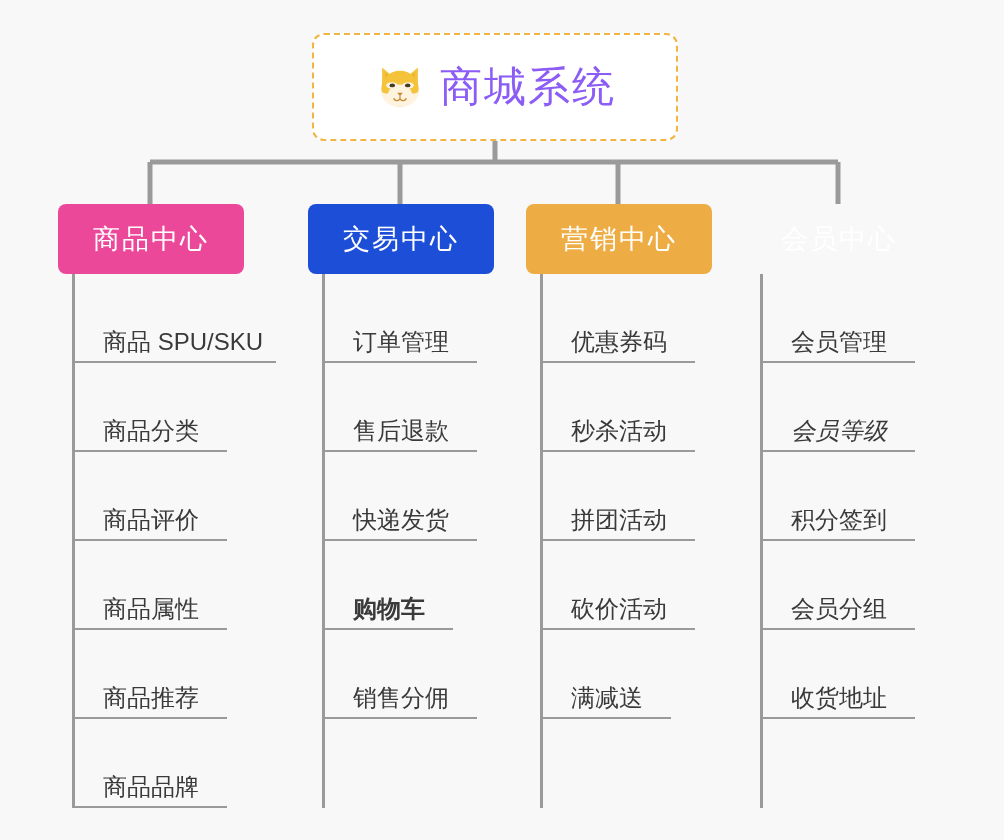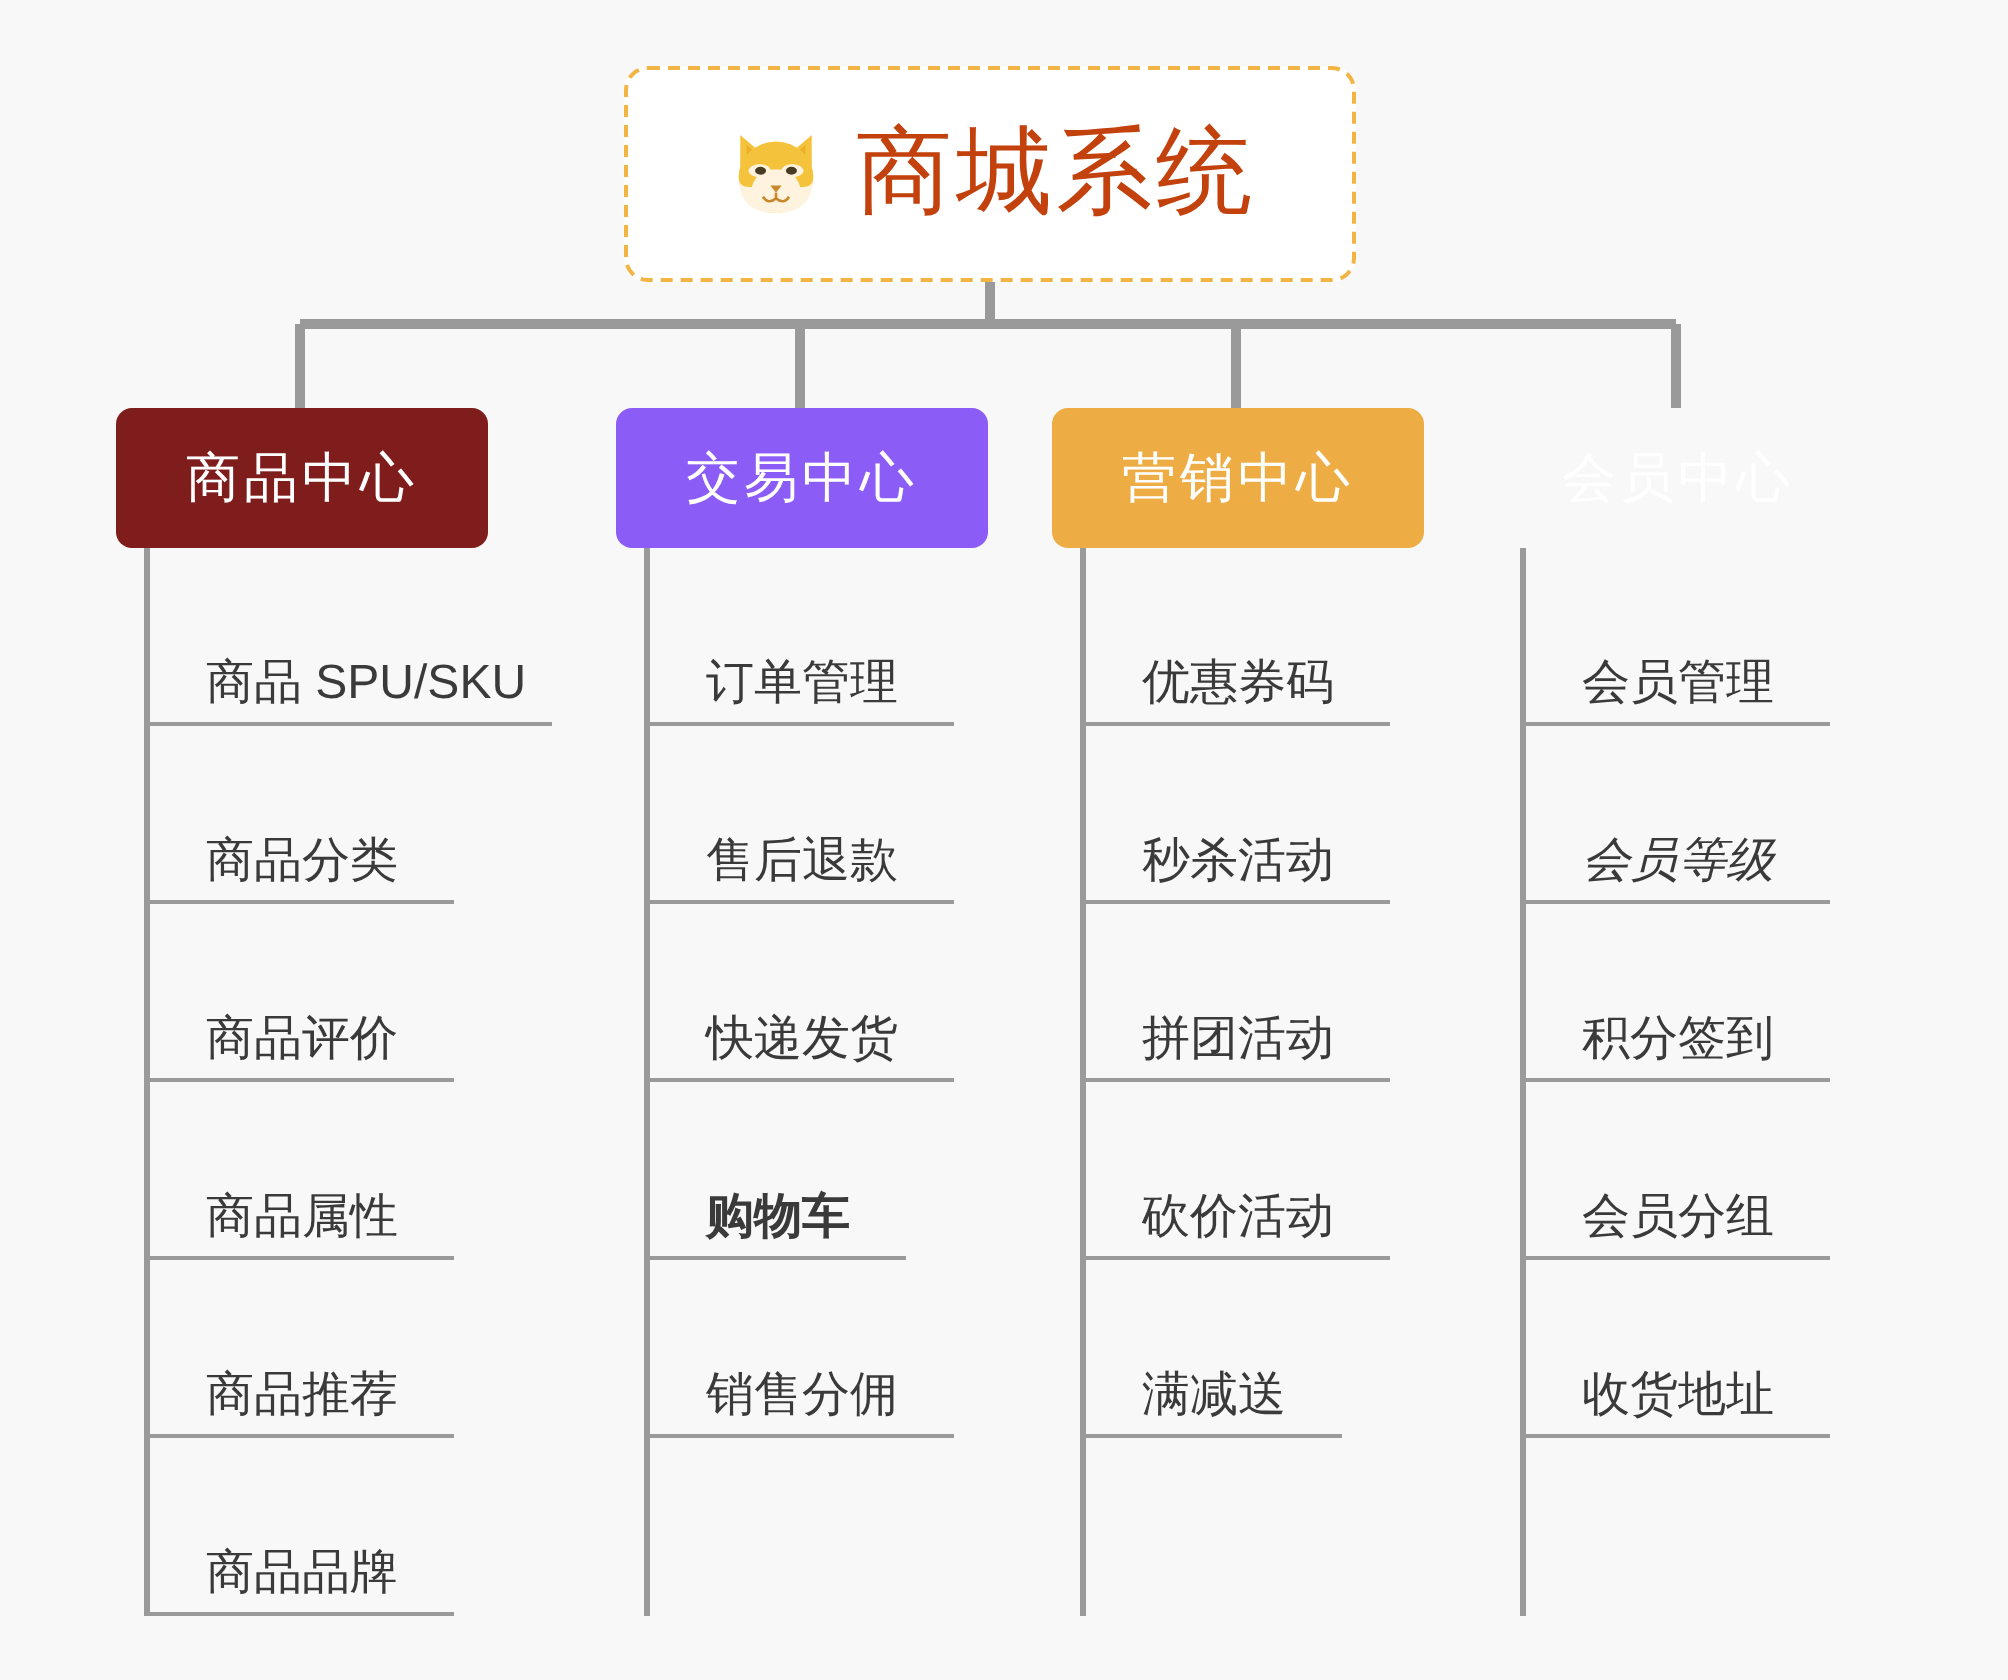--- a/index.html
+++ b/index.html
@@ -47,23 +47,23 @@
     gap: 14px;
   }
   .root-emoji {
     width: 52px;
     height: 52px;
     flex: 0 0 52px;
     position: relative;
     display: block;
   }
   .root-title {
-    font-size: 48px;
+    font-size: 42px;
     line-height: 1;
-    color: #c2410c;
+    color: #8b5cf6;
     letter-spacing: 2px;
     white-space: nowrap;
   }
 
   
   .column {
     position: absolute;
     top: 204px;
   }
   .cat-box {
@@ -146,21 +146,21 @@
       <path d="M28.5 39 L35.5 39 L32 43.5 Z" fill="#c9872e"></path>
       <path d="M32 43.5 L32 47" stroke="#c9872e" stroke-width="1.6" fill="none"></path>
       <path d="M32 47 Q27 51 24 46" stroke="#c9872e" stroke-width="1.6" fill="none"></path>
       <path d="M32 47 Q37 51 40 46" stroke="#c9872e" stroke-width="1.6" fill="none"></path>
     </svg>
     <span class="root-title">商城系统</span>
   </div>
 
   <div id="columns-host">
       <div class="column" style="left: 58px; width: 186px;">
-        <div class="cat-box" style="background: #7f1d1d; width: 186px;">
+        <div class="cat-box" style="background: #ec4899; width: 186px;">
           <span>商品中心</span>
         </div>
         <div class="leaf-list">
           <div class="leaf-spine" style="left: 14px; height: 534px; background: rgb(154, 154, 154);"></div>
           <div class="leaf-item">
             <span class="leaf-label" style="margin-left: 45px;">商品 SPU/SKU</span>
             <div class="leaf-underline" style="left: 14px; width: 204px; background: rgb(154, 154, 154);"></div>
           </div>
           <div class="leaf-item">
             <span class="leaf-label" style="margin-left: 45px;">商品分类</span>
@@ -178,21 +178,21 @@
             <span class="leaf-label" style="margin-left: 45px;">商品推荐</span>
             <div class="leaf-underline" style="left: 14px; width: 155px; background: rgb(154, 154, 154);"></div>
           </div>
           <div class="leaf-item">
             <span class="leaf-label" style="margin-left: 45px;">商品品牌</span>
             <div class="leaf-underline" style="left: 14px; width: 155px; background: rgb(154, 154, 154);"></div>
           </div>
         </div>
       </div>
       <div class="column" style="left: 308px; width: 186px;">
-        <div class="cat-box" style="background: #8b5cf6; width: 186px;">
+        <div class="cat-box" style="background: #1d4ed8; width: 186px;">
           <span>交易中心</span>
         </div>
         <div class="leaf-list">
           <div class="leaf-spine" style="left: 14px; height: 534px; background: rgb(154, 154, 154);"></div>
           <div class="leaf-item">
             <span class="leaf-label" style="margin-left: 45px;">订单管理</span>
             <div class="leaf-underline" style="left: 14px; width: 155px; background: rgb(154, 154, 154);"></div>
           </div>
           <div class="leaf-item">
             <span class="leaf-label" style="margin-left: 45px;">售后退款</span>

